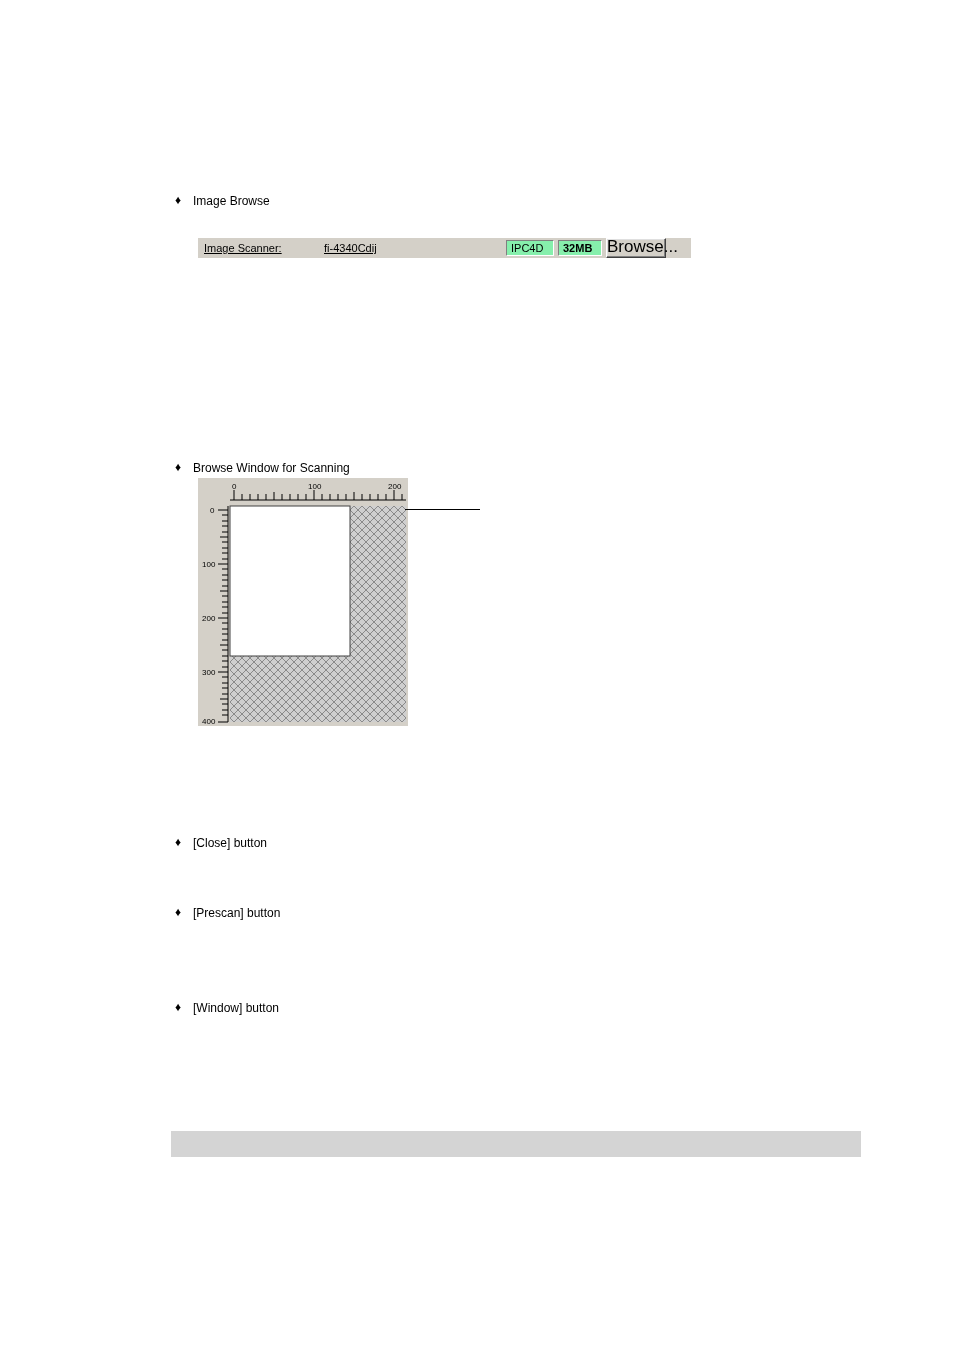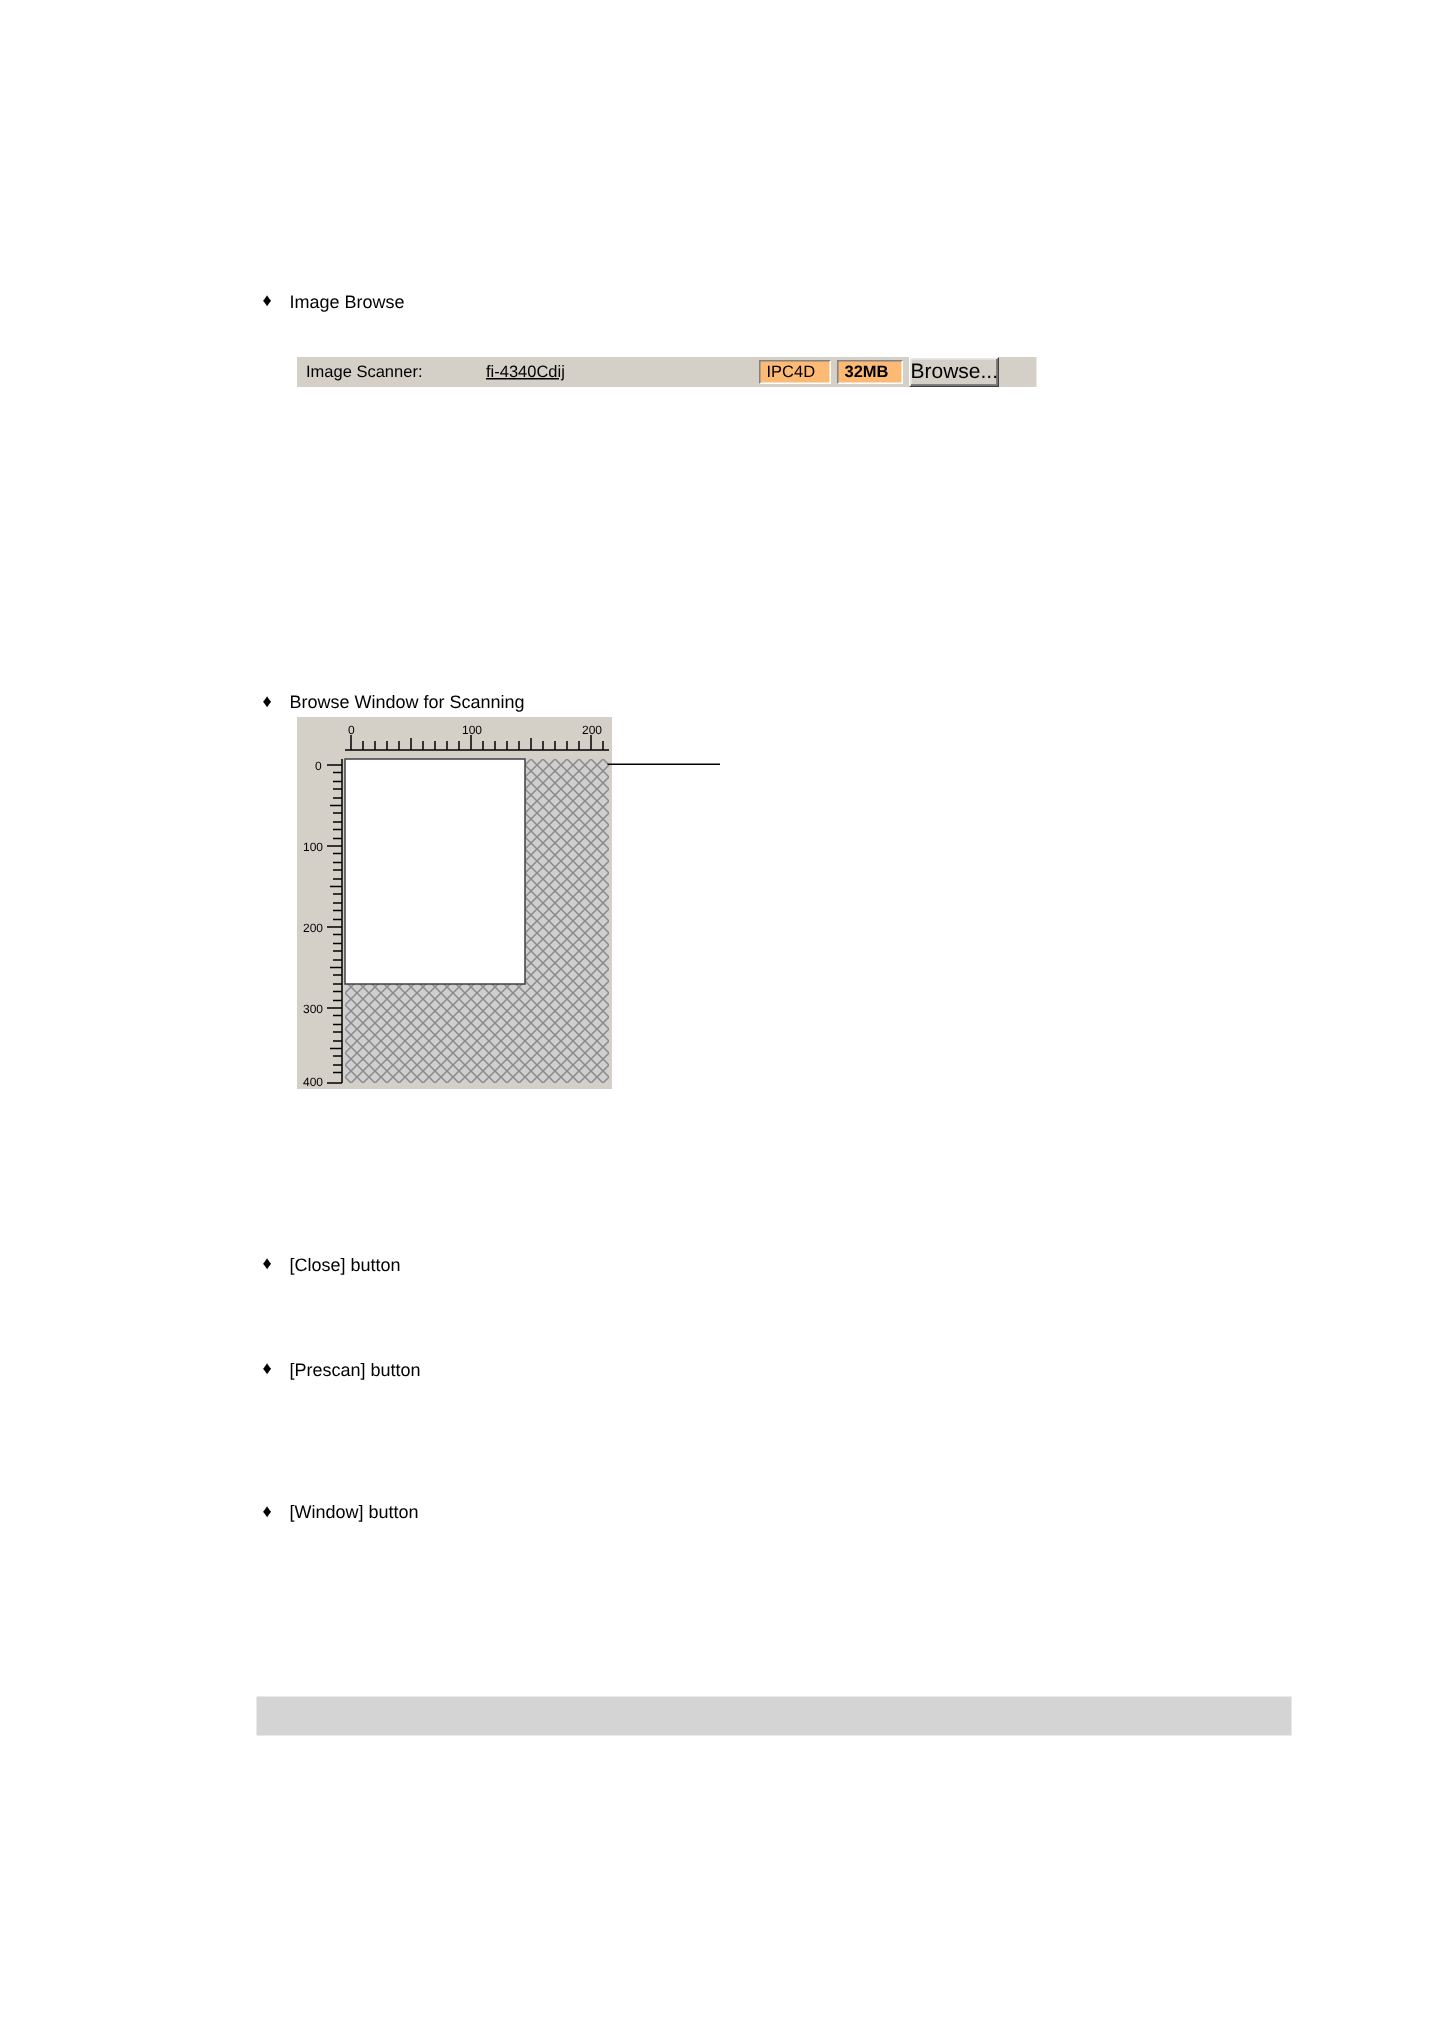--- a/index.html
+++ b/index.html
@@ -42,27 +42,28 @@
     background: #d4d0c8;
     display: flex;
     align-items: center;
     font-family: "MS UI Gothic", Arial, sans-serif;
     font-size: 11px;
     color: #000;
   }
   .scanner-label {
     padding-left: 6px;
     width: 120px;
+    text-decoration: underline;
   }
   .scanner-value {
     width: 182px;
     text-decoration: underline;
   }
   .sunken {
-    background: #fdba74;
+    background: #86efac;
     border: 1px solid #808080;
     border-right-color: #fff;
     border-bottom-color: #fff;
     box-sizing: border-box;
     height: 16px;
     line-height: 14px;
     padding: 0 4px;
     margin-right: 4px;
   }
   .ipc-box { width: 48px; }
@@ -70,21 +71,21 @@
   .browse-btn {
     background: #d4d0c8;
     border: 1px solid #fff;
     border-right-color: #404040;
     border-bottom-color: #404040;
     box-shadow: inset -1px -1px 0 #808080, inset 1px 1px 0 #dfdfdf;
     height: 18px;
     width: 58px;
     text-align: right;
     line-height: 16px;
-    font-size: 14px;
+    font-size: 17px;
     cursor: pointer;
   }
   
   .preview-wrap {
     position: absolute;
     left: 198px;
     top: 478px;
     width: 210px;
     height: 248px;
     background: #d4d0c8;

